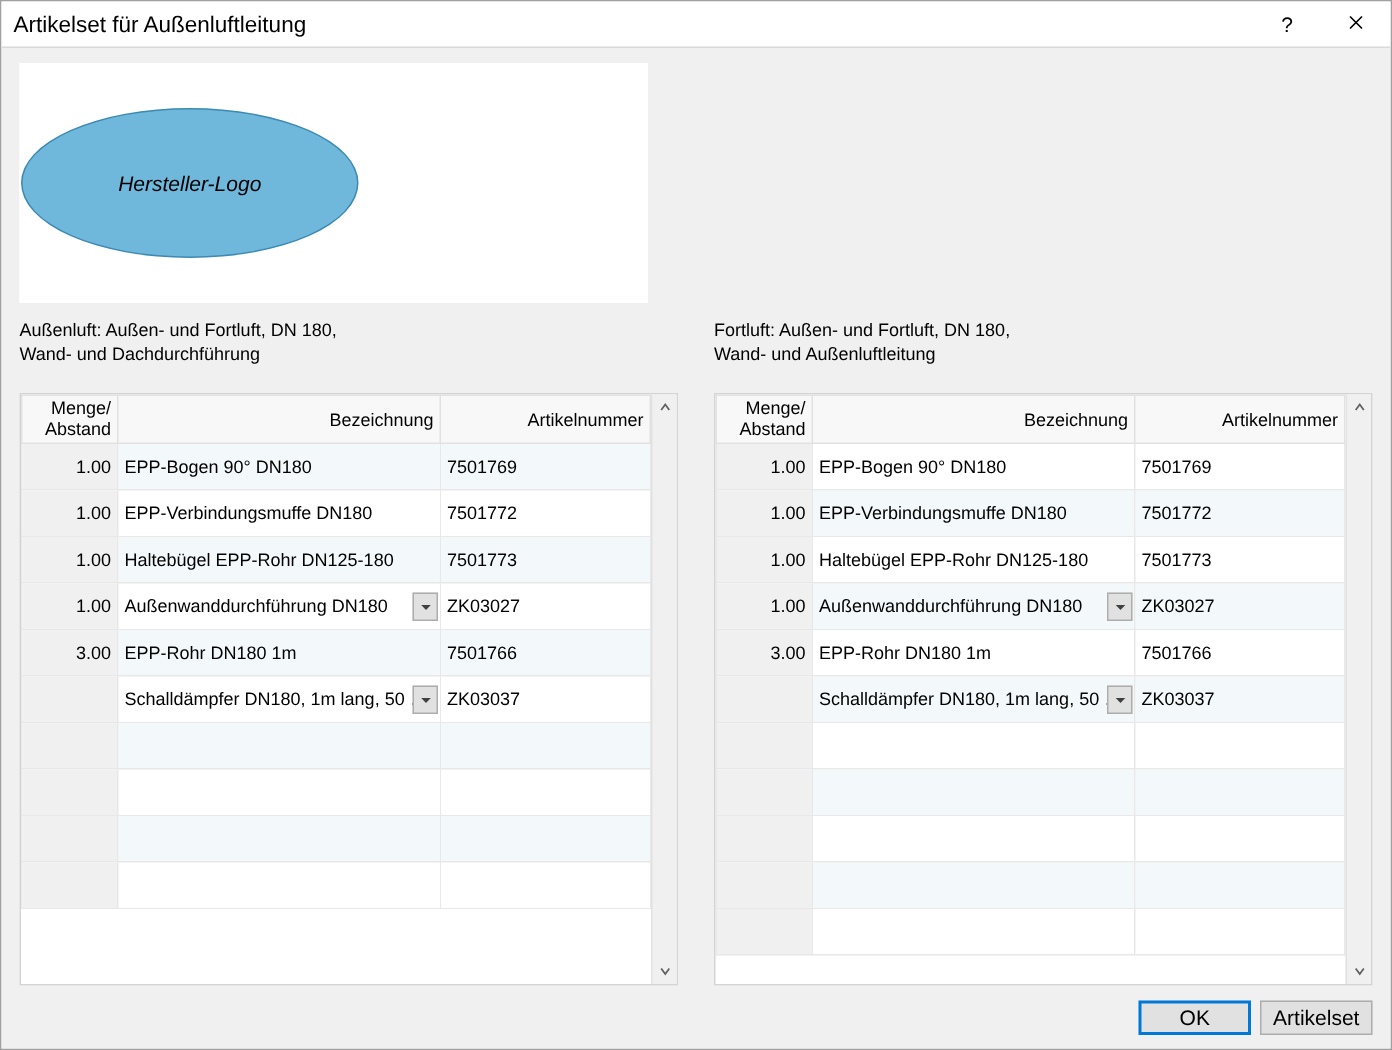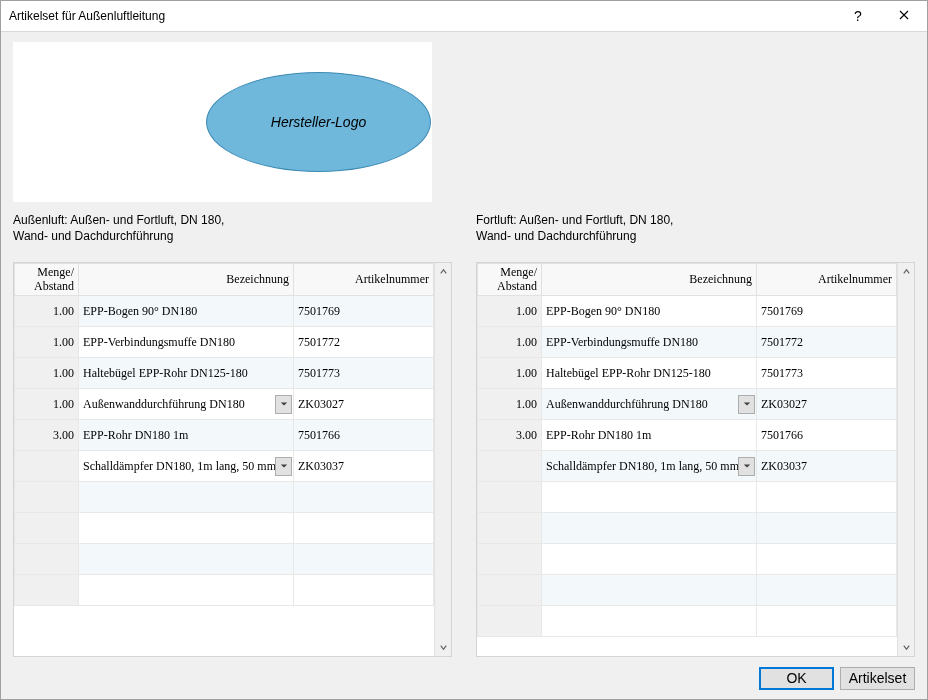--- a/index.html
+++ b/index.html
@@ -1,28 +1,28 @@
 <!DOCTYPE html>
 <html><head>
 <meta charset="utf-8">
 <style>
   * { box-sizing: border-box; }
   html, body { margin: 0; padding: 0; width: 928px; height: 700px; font-family: "Segoe UI", Tahoma, sans-serif; font-size: 12px; overflow: hidden; background: #fff; }
   .window { width: 928px; height: 700px; border: 1px solid #a0a0a0; display: flex; flex-direction: column; }
   .titlebar { height: 31px; display: flex; align-items: center; border-bottom: 1px solid #d9d9d9; background: #fff; }
-  .titlebar .title { padding-left: 8px; flex: 1; font-size: 12px; color: #000; }
+  .titlebar .title { padding-left: 8px; flex: 1; font-size: 15px; color: #000; }
   .titlebar .tb-btn { width: 46px; height: 31px; display: flex; align-items: center; justify-content: center; color: #000; }
   .content { flex: 1; background: #f0f0f0; padding: 10px 12px 8px 12px; display: flex; flex-direction: column; position: relative; }
-  .logo-box { width: 419px; height: 160px; background: #fff; border: 1px solid #ffffff; display: flex; align-items: center; justify-content: flex-end; margin-bottom: 10px; }
+  .logo-box { width: 419px; height: 160px; background: #fff; border: 1px solid #ffffff; display: flex; align-items: center; justify-content: flex-start; margin-bottom: 10px; }
   .logo-ellipse { width: 225px; height: 100px; border-radius: 50%; background: #6fb8dc; border: 1px solid #3c89b3; display: flex; align-items: center; justify-content: center; font-style: italic; font-size: 14px; color: #000; }
   .two-col { display: flex; gap: 24px; flex: 1; min-height: 0; }
   .col { flex: 1; display: flex; flex-direction: column; min-height: 0; }
   .desc { height: 34px; font-size: 12px; color: #000; margin-bottom: 16px; line-height: 1.35; white-space: pre-line; }
   .grid-wrap { flex: 1; min-height: 0; border: 1px solid #d4d4d4; background: #fff; display: flex; }
-  .grid { flex: 1; overflow: hidden; position: relative; font-family: Liberation Serif, serif; }
+  .grid { flex: 1; overflow: hidden; position: relative; }
   table { border-collapse: collapse; width: 100%; table-layout: fixed; }
   th { background: #f8f8f8; border: 1px solid #e1e1e1; font-weight: normal; font-size: 12px; padding: 2px 4px; height: 32px; text-align: right; color: #000; }
   th.menge { text-align: right; white-space: pre-line; line-height: 1.1; }
   td { border: 1px solid #e8e8e8; height: 31px; padding: 0 4px; font-size: 12px; color: #000; overflow: hidden; white-space: nowrap; text-overflow: ellipsis; position: relative; background: #fff; }
   tr.alt td { background: #f3f8fb; }
   td.menge { text-align: right; background: #f0f0f0 !important; }
   td.bez { position: relative; }
   .dd { position: absolute; right: 1px; top: 6px; width: 17px; height: 19px; background: #e1e1e1; border: 1px solid #adadad; display: flex; align-items: center; justify-content: center; }
   .dd svg { width: 8px; height: 8px; }
   .scroll { width: 17px; background: #f0f0f0; border-left: 1px solid #e1e1e1; display: flex; flex-direction: column; }
@@ -153,21 +153,21 @@
                 <svg viewBox="0 0 10 10">
                   <path d="M2 3 L5 7 L8 3" stroke="#606060" stroke-width="1.3" fill="none"></path>
                 </svg>
               </div>
           </div>
         </div>
       </div>
 
       <div class="col">
         <div class="desc">Fortluft: Außen- und Fortluft, DN 180,
-Wand- und Dachdurchführung</div>
+Wand- und Außenluftleitung</div>
         <div class="grid-wrap">
           <div class="grid">
             <table>
               <colgroup>
                   <col style="width:64px">
                   <col style="width:215px">
                   <col>
                 </colgroup>
               <thead>
                 <tr>

